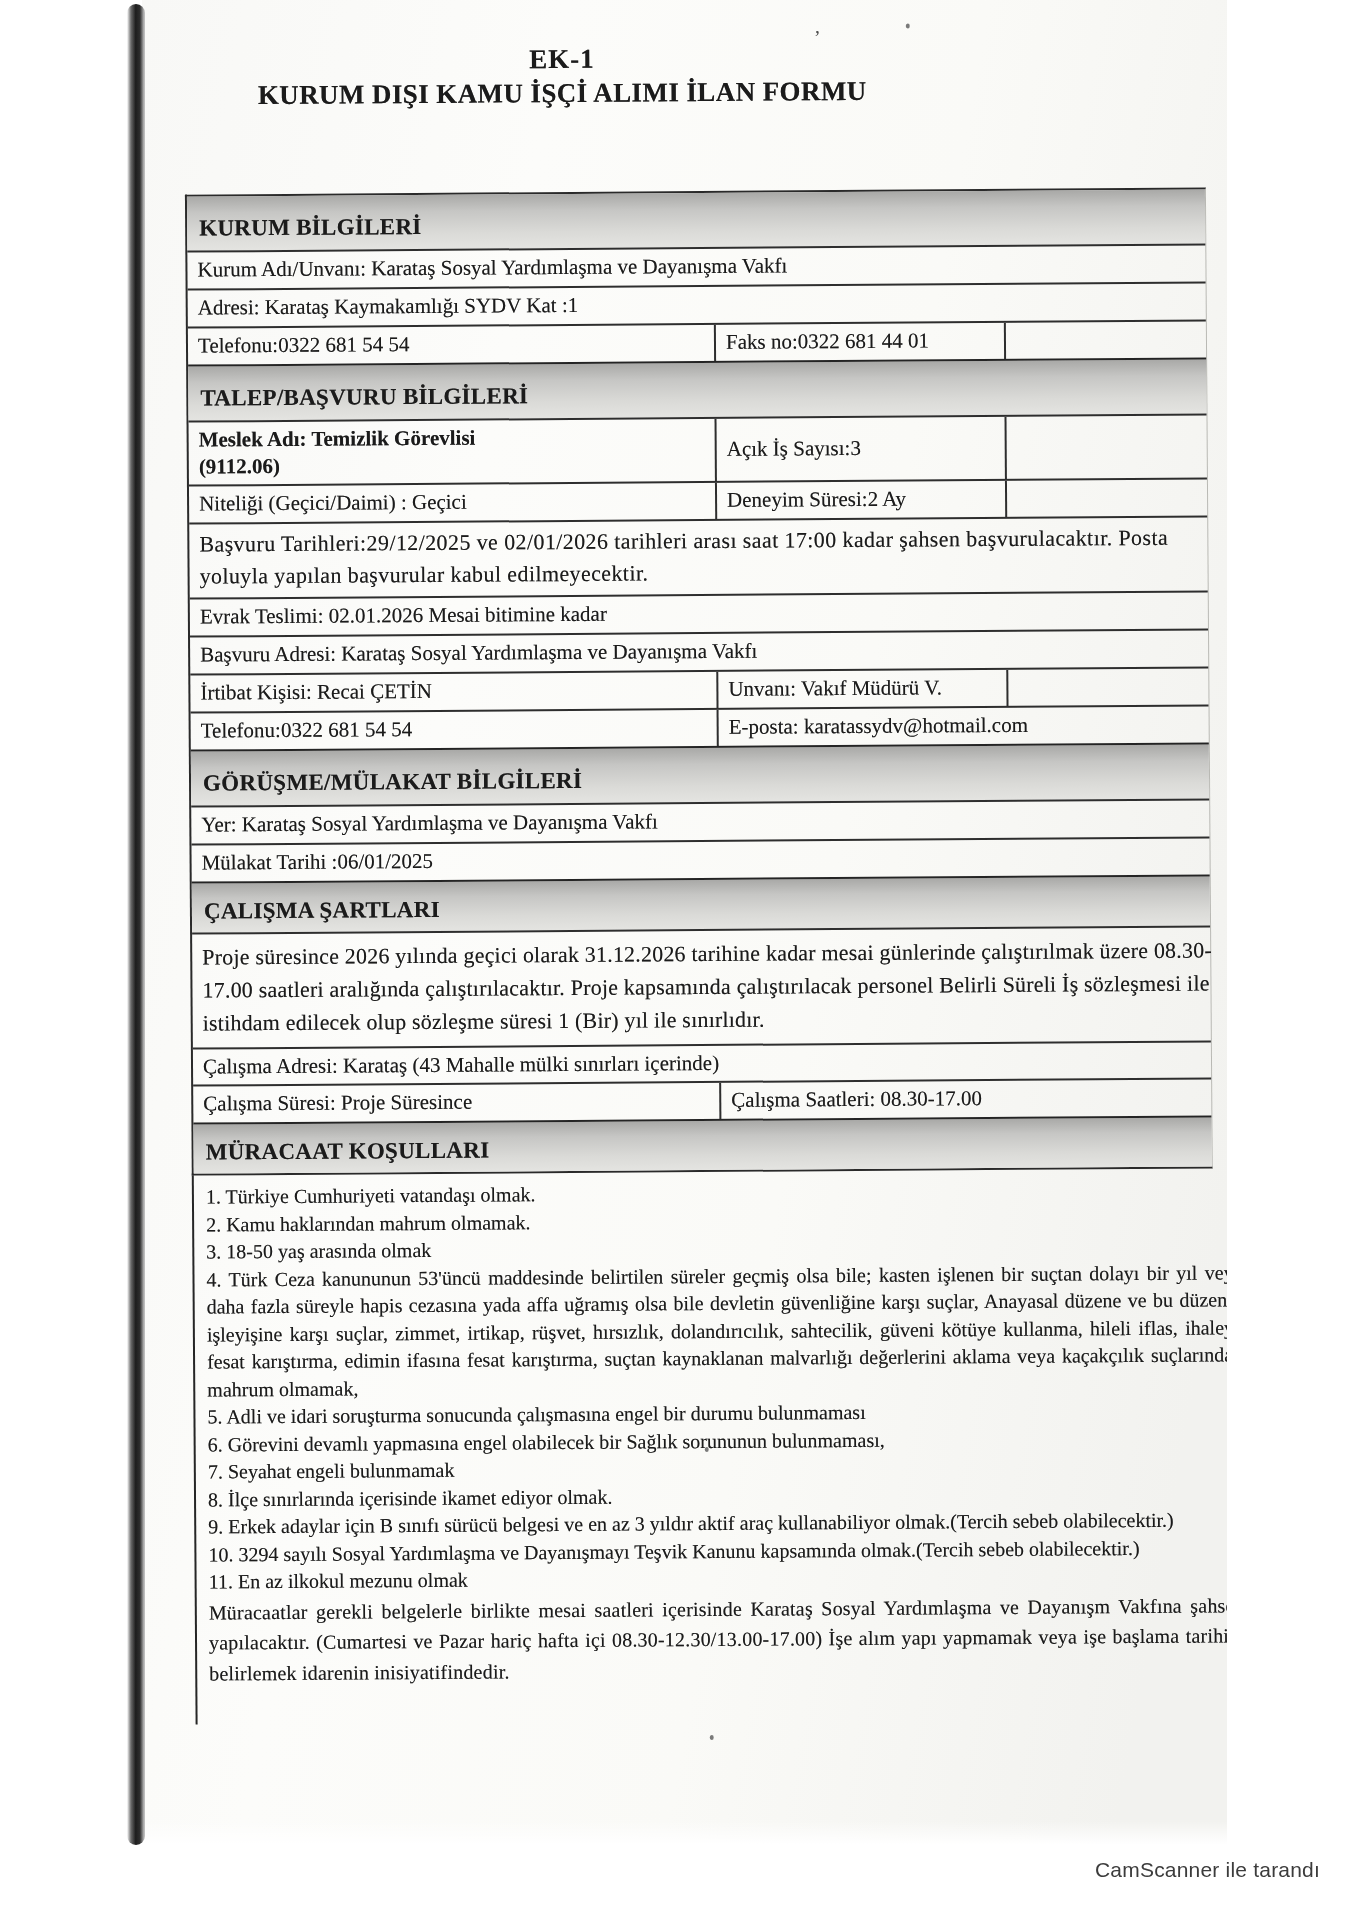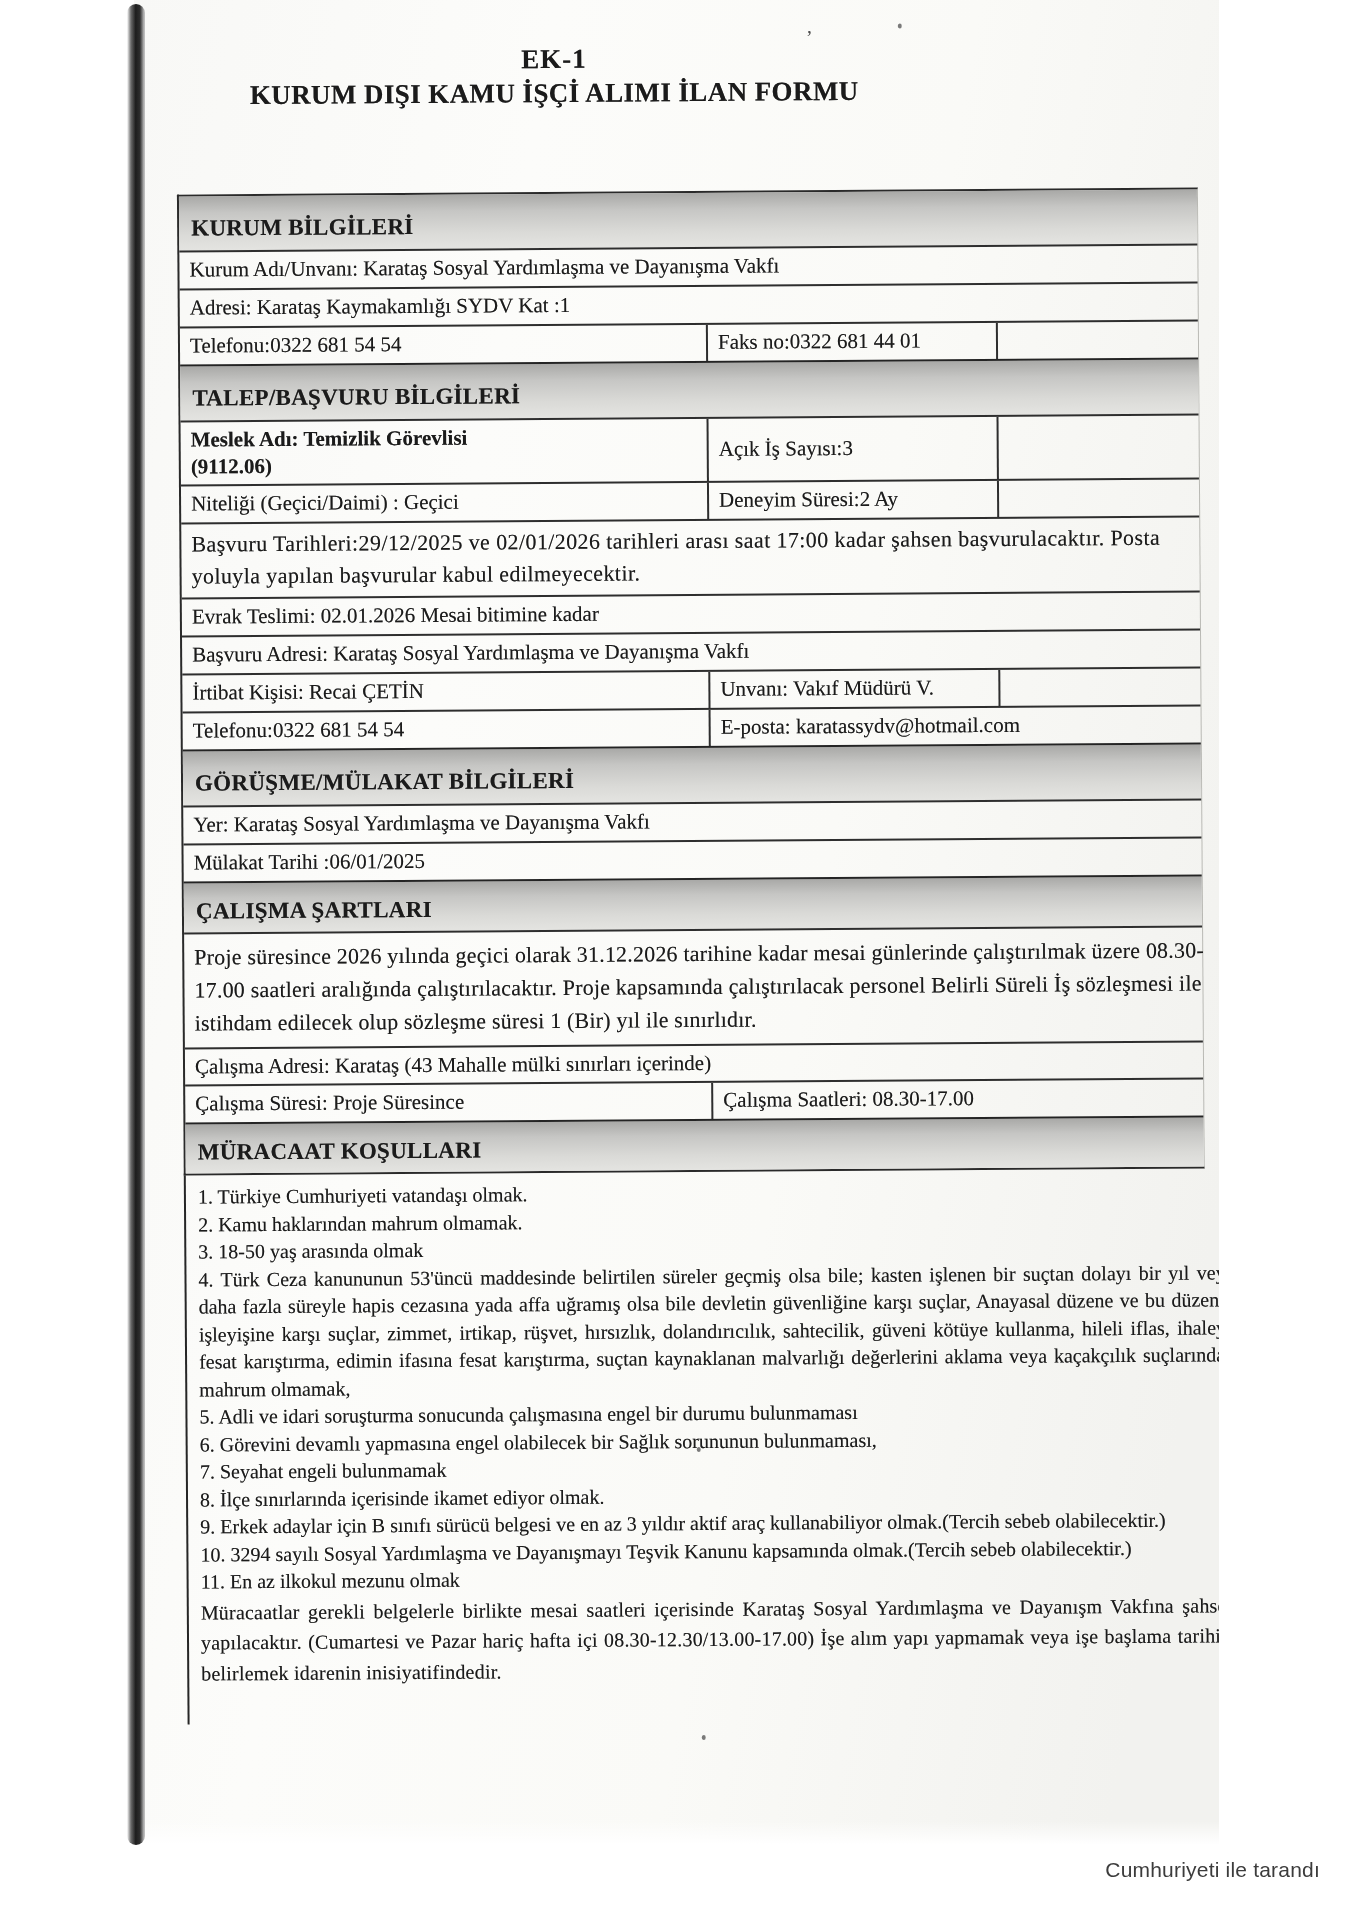--- a/index.html
+++ b/index.html
@@ -1,20 +1,20 @@
 <!DOCTYPE html>
 <html><head>
 <meta charset="utf-8">
 <style>
   html,body{margin:0;padding:0;background:#ffffff;}
   body{width:1357px;height:1920px;position:relative;overflow:hidden;
        font-family:"Liberation Serif", serif;}
 
   
-  .paper{position:absolute;left:134px;top:0;width:1085px;height:1847px;
+  .paper{position:absolute;left:142px;top:0;width:1085px;height:1847px;
          background:linear-gradient(100deg,#f8f8f6 0%,#fcfcfa 30%,#fafaf7 60%,#f2f2ef 92%);
          overflow:hidden;}
   .edge-strip{position:absolute;left:127px;top:4px;width:18px;height:1841px;
          background:linear-gradient(90deg,rgba(250,250,250,0) 0%,#6a6a6a 22%,#1d1d1d 48%,#2e2e2e 72%,#bdbdbd 95%);
          border-radius:9px;z-index:5;}
   .paper-fade-bottom{position:absolute;left:0;bottom:0;width:100%;height:26px;
          background:linear-gradient(180deg,rgba(255,255,255,0),#ffffff 90%);}
 
   
   .content{position:absolute;left:0;top:0;width:1085px;height:1847px;
@@ -153,13 +153,13 @@
 
     <span class="dot" style="left:553px;top:1448px;"></span>
     <span class="dot" style="left:556px;top:1736px;"></span>
   </div>
 
   <div class="paper-fade-bottom"></div>
 </div>
 
 <div class="edge-strip"></div>
 
-<div class="watermark">Cumhuriyeti ile tarandı</div>
+<div class="watermark">CamScanner ile tarandı</div>
 
 </body></html>

